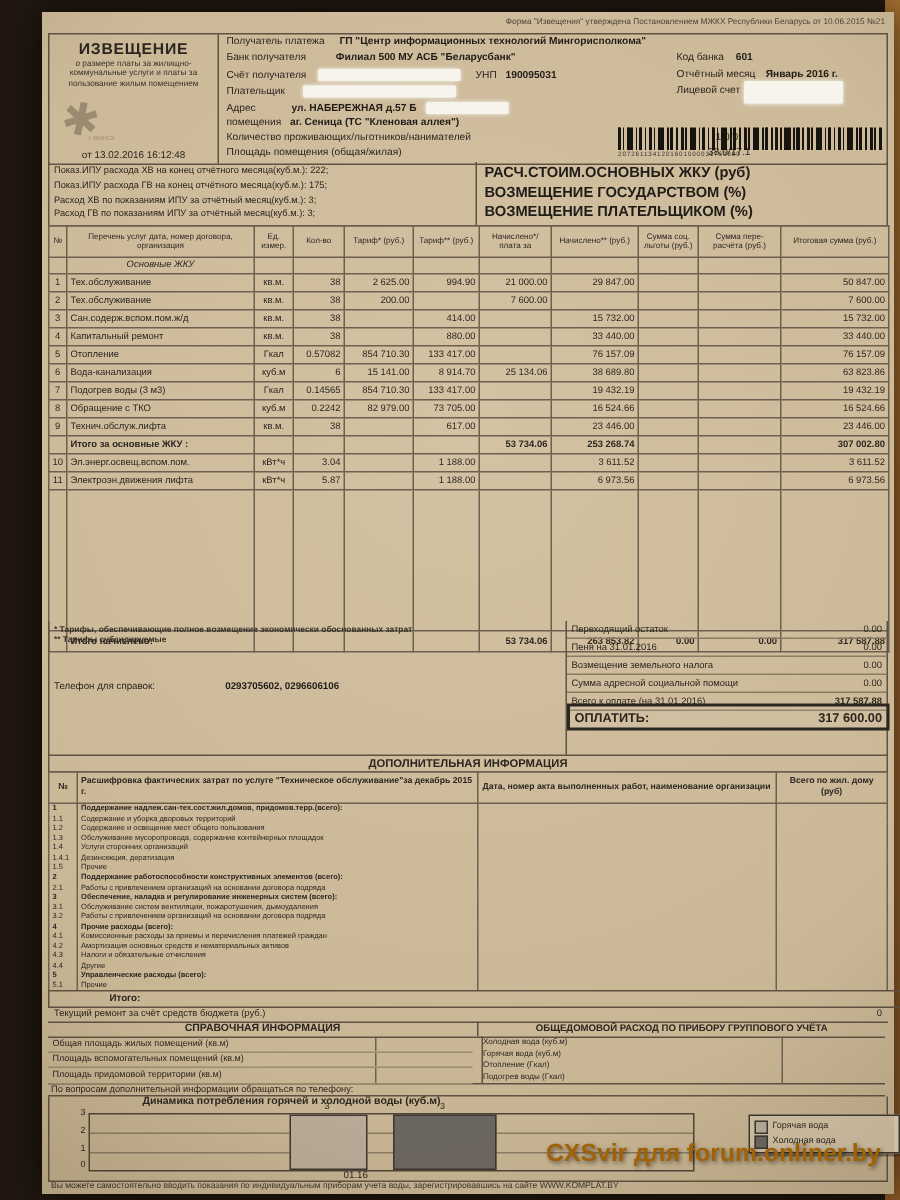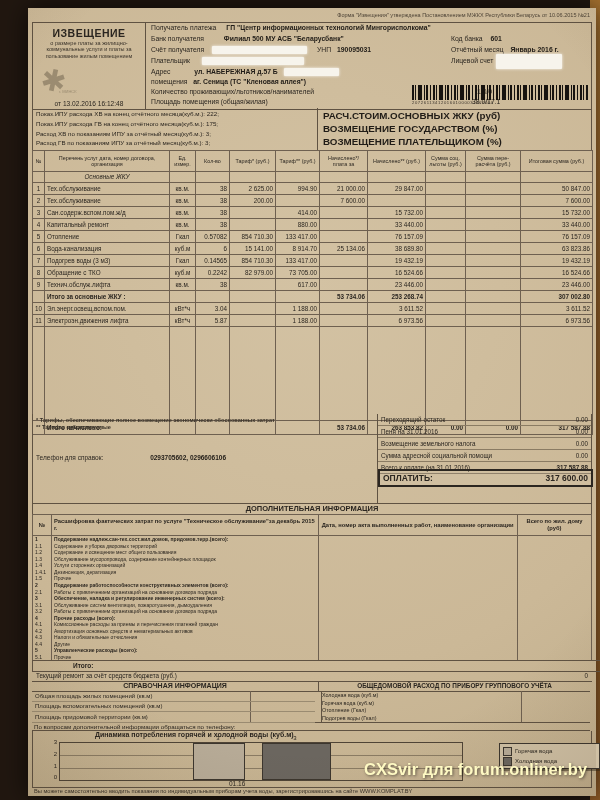--- a/index.html
+++ b/index.html
@@ -100,21 +100,21 @@
   .ytick{position:absolute;left:12px;width:12px;text-align:right;font-size:6px;}
   .bar-label{position:absolute;font-size:6px;transform:translateX(-50%);}
   .xlabel{position:absolute;left:196px;top:49px;font-size:6.5px;}
   .legend{position:absolute;left:466px;top:12px;width:93px;border:1px solid #3c362e;background:#cfc0a4;
           box-shadow:2px 2px 0 rgba(40,30,15,.45);padding:2px 3px;}
   .leg-row{display:flex;align-items:center;height:10px;font-size:6px;white-space:nowrap;}
   .sw{display:inline-block;width:7px;height:7px;border:1px solid #3c362e;margin-right:3px;}
   .bottom-note{position:absolute;left:6px;top:780px;width:558px;font-size:5.7px;color:#3a332a;white-space:nowrap;}
   .vignette{position:absolute;inset:0;pointer-events:none;
             background:radial-gradient(115% 95% at 50% 42%, rgba(0,0,0,0) 55%, rgba(60,40,20,.16) 82%, rgba(45,28,12,.30) 100%);}
-  .watermark{position:absolute;left:364px;top:760px;font-size:16.5px;font-weight:bold;color:#fef9c3;
+  .watermark{position:absolute;left:364px;top:760px;font-size:16.5px;font-weight:bold;color:#a16207;
              text-shadow:1px 1px 3px rgba(0,0,0,.5);white-space:nowrap;z-index:6;}
 </style>
 </head>
 <body>
 
 <div class="page">
   <div class="wood"></div>
 
   <div class="paper">
 

